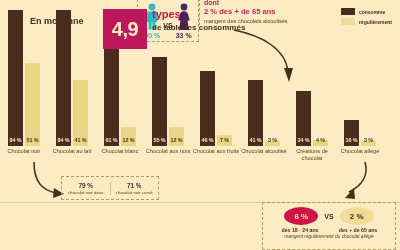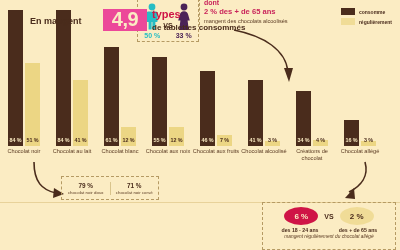--- a/index.html
+++ b/index.html
@@ -96,22 +96,22 @@
   #bottom-strip{
     position:absolute; left:0; bottom:0; width:400px; height:48px;
     background:#fbecc3; border-top:1px solid #e8d29a;
     display:flex; align-items:center;
   }
   #avg-label{
     position:absolute; left:30px; top:16px;
     font-size:9px; font-weight:bold; color:#4a2c1c;
   }
   #avg-badge{
-    position:absolute; left:103px; top:9px; width:44px; height:22px;
-    background:#ec4899; display:flex; align-items:flex-end; justify-content:center;
+    position:absolute; left:103px; top:9px; width:44px; height:40px;
+    background:#be185d; display:flex; align-items:center; justify-content:center;
   }
   #avg-num{ font-size:20px; font-weight:bold; color:#fbecc3; letter-spacing:-0.5px; }
   #types-word{
     position:absolute; left:152px; top:8px;
     font-size:11px; font-weight:bold; color:#cf1446; line-height:13px;
   }
   #types-sub{
     position:absolute; left:152px; top:23px;
     font-size:8px; font-weight:bold; color:#4a2c1c;
   }
@@ -275,21 +275,21 @@
     <div class="noir-pct">79 %</div>
     <div class="noir-lbl">chocolat noir doux</div>
   </div>
   <div class="noir-cell">
     <div class="noir-pct">71 %</div>
     <div class="noir-lbl">chocolat noir corsé</div>
   </div>
 </div>
 
 <div id="bottom-strip"></div>
-<div id="avg-label">En mangent</div>
+<div id="avg-label">En moyenne</div>
 <div id="avg-badge">
   <span id="avg-num">4,9</span>
 </div>
 <div id="types-word">types</div>
 <div id="types-sub">de tablettes consommés</div>
 
 <div id="age-box">
   <div id="age-row">
     <span class="age-pill red">6 %</span>
     <span id="age-vs">VS</span>

